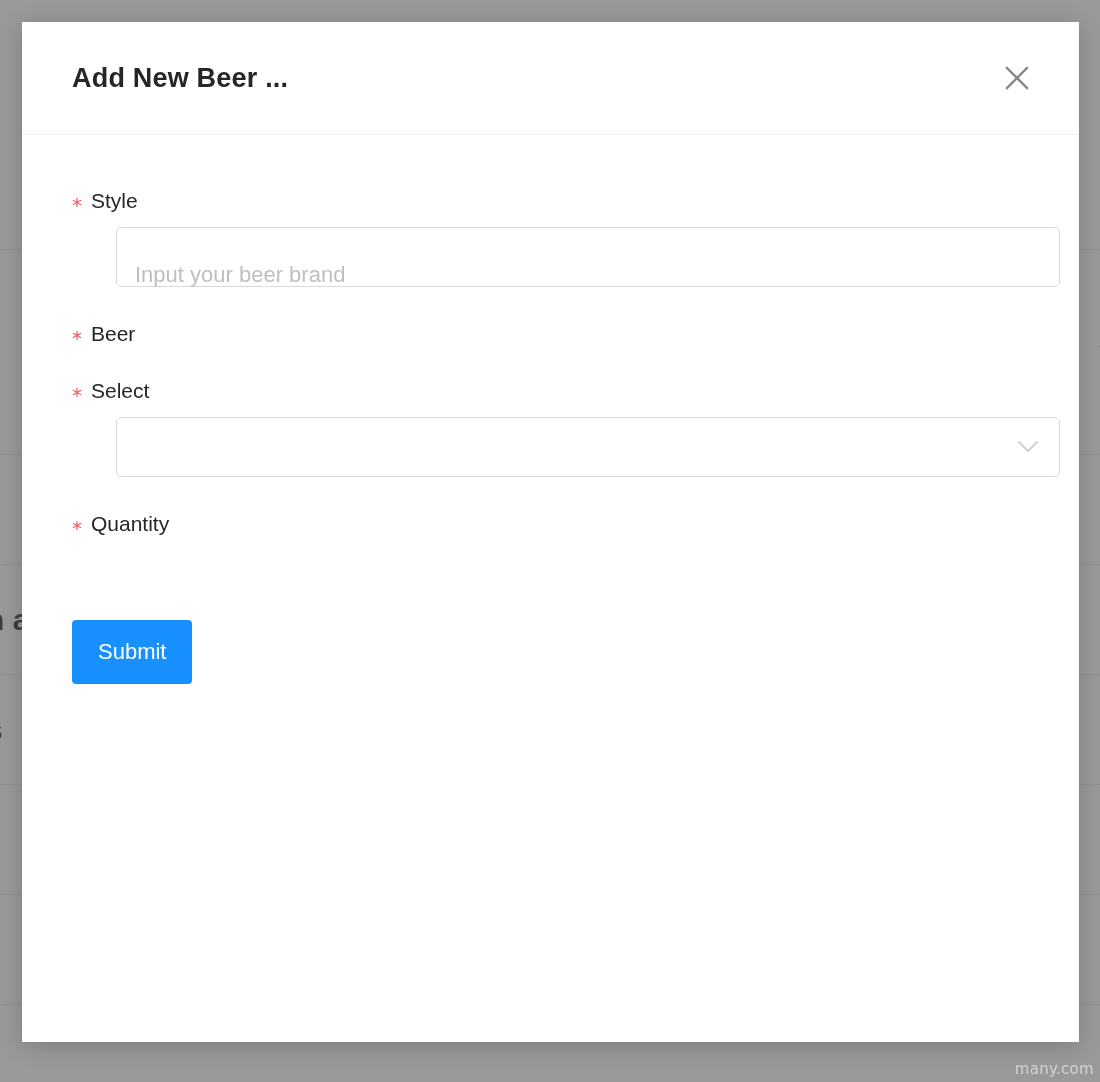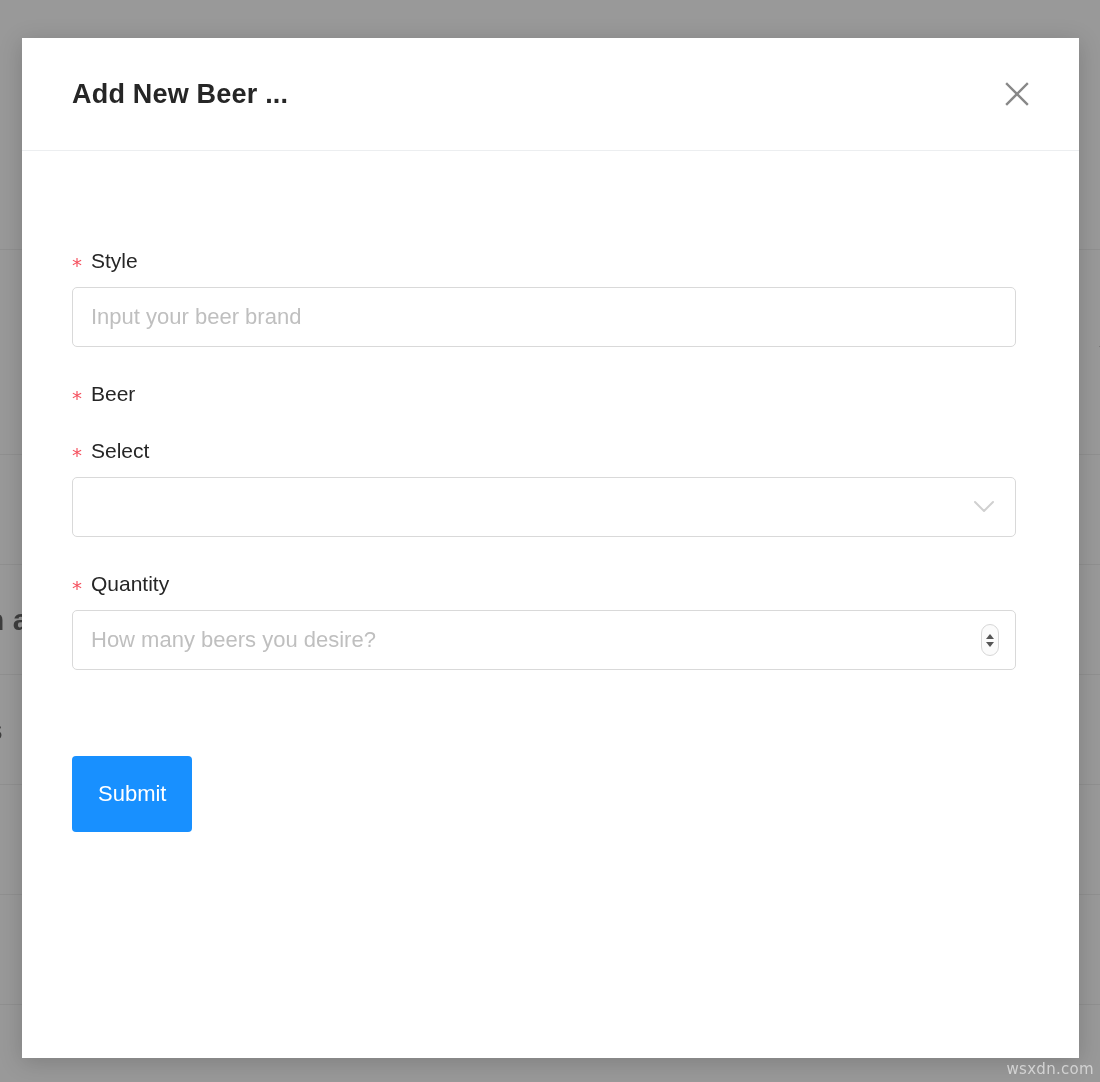--- a/index.html
+++ b/index.html
@@ -56,28 +56,27 @@
   #scrim {
     position: absolute;
     inset: 0;
     background: rgba(90, 90, 90, 0.62);
   }
 
   
   #modal {
     position: absolute;
     left: 22px;
-    top: 38px;
+    top: 22px;
     width: 1057px;
     height: 1020px;
     background: #ffffff;
     box-shadow: 0 4px 22px rgba(0,0,0,0.18);
     display: flex;
     flex-direction: column;
-    gap: 44px;
   }
   #modal-header {
     height: 113px;
     border-bottom: 1px solid #eceef0;
     display: flex;
     align-items: center;
     padding: 0 40px 0 50px;
     flex: none;
   }
   #modal-title {
@@ -125,22 +124,23 @@
   }
 
   .control {
     position: relative;
     width: 944px;
     height: 60px;
     border: 1px solid #d9d9d9;
     border-radius: 5px;
     background: #fff;
     display: flex;
-    align-items: center;
+    align-items: flex-end;
     padding: 0 18px;
+    margin-left: 44px;
   }
   .control .ph {
     font-size: 22px;
     color: #bfbfbf;
     line-height: 1;
   }
 
   .select-arrow {
     position: absolute;
     right: 20px;
@@ -175,21 +175,21 @@
     width: 0;
     height: 0;
     border-left: 4px solid transparent;
     border-right: 4px solid transparent;
   }
   .spinner .caret.up { border-bottom: 5px solid #555; }
   .spinner .caret.down { border-top: 5px solid #555; }
 
   #submit-btn {
     margin-top: 50px;
-    height: 76px;
+    height: 64px;
     padding: 0 26px;
     background: #1890ff;
     color: #ffffff;
     font-size: 22px;
     font-family: "Liberation Sans", sans-serif;
     border: none;
     border-radius: 4px;
     cursor: pointer;
     display: inline-flex;
     align-items: center;
@@ -288,27 +288,20 @@
         </span>
       </div>
     </div>
 
     
     <div class="field">
       <div class="field-label">
         <span class="req-star">*</span>
         <span>Quantity</span>
       </div>
-      <div class="control">
-        <span class="ph">How many beers you desire?</span>
-        <span class="spinner">
-          <span class="caret up"></span>
-          <span class="caret down"></span>
-        </span>
-      </div>
     </div>
 
     <button id="submit-btn">Submit</button>
 
   </div>
 </div>
 
-<div id="watermark">wsxdn.com</div>
+<div id="watermark">many.com</div>
 
 </body></html>

